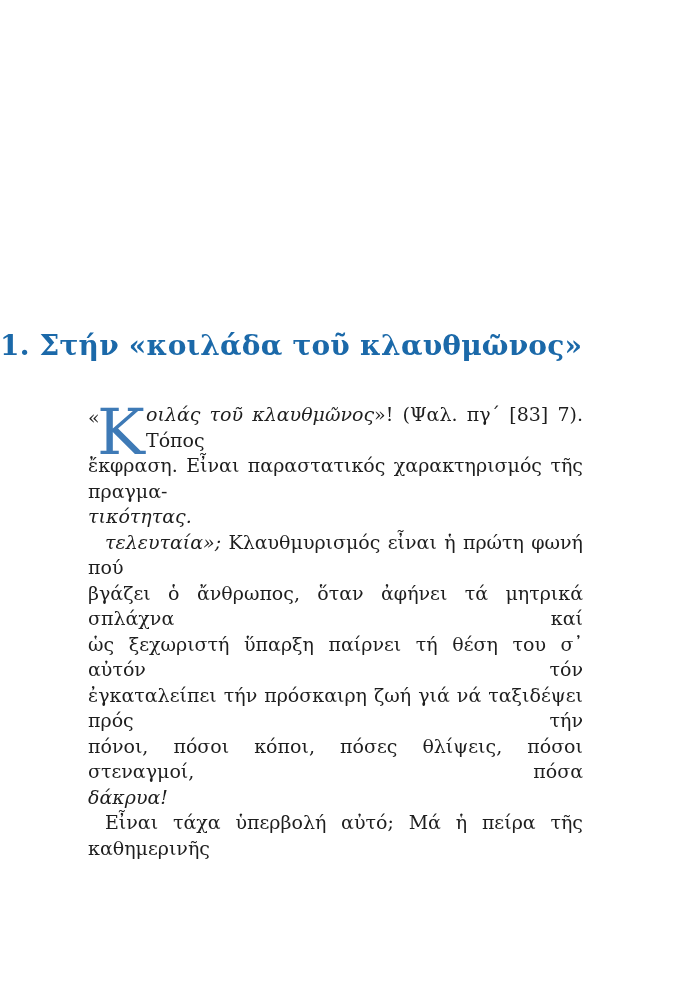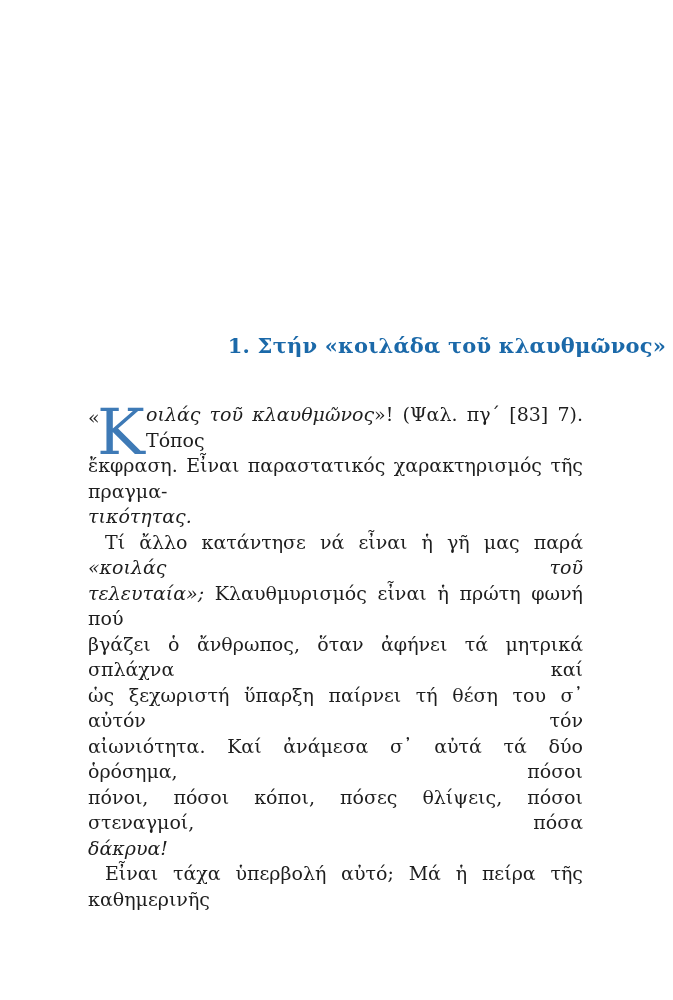--- a/index.html
+++ b/index.html
@@ -9,22 +9,22 @@
     height: 1000px;
     margin: 0 auto;
     background: #ffffff;
     font-family: "DejaVu Serif", "Liberation Serif", serif;
     overflow: hidden;
     box-sizing: border-box;
   }
   .chapter-title {
     margin: 0 7px 42px 0;
     padding-top: 332px;
-    text-align: right;
-    font-size: 21px;
+    text-align: left;
+    font-size: 28px;
     font-weight: bold;
     line-height: 28px;
     letter-spacing: 0.2px;
   }
   .body-text {
     width: 495px;
     margin-left: 88px;
     font-size: 19px;
   }
   .para { margin: 0; }
@@ -66,25 +66,24 @@
       <div class="para">
         <span class="dropbox">
           <span class="lead-quote">«</span>
           <span class="dropcap" style="color: rgb(62, 122, 182);">Κ</span>
         </span>
         <div class="line"><span class="it">οιλάς τοῦ κλαυθμῶνος</span><span>»! (Ψαλ. πγ´ [83] 7). Τόπος</span></div>
         <div class="line"><span>ἔκφραση. Εἶναι παραστατικός χαρακτηρισμός τῆς πραγμα-</span></div>
         <div class="line last"><span>τικότητας.</span></div>
       </div>
       <div class="para indent">
-        <div class="line"><span>Τί ἄλλο κατάντησε νά εἶναι ἡ γῆ μας παρά </span><span class="it">«κοιλάς τοῦ</span></div>
         <div class="line"><span class="it">τελευταία»;</span><span> Κλαυθμυρισμός εἶναι ἡ πρώτη φωνή πού</span></div>
         <div class="line"><span>βγάζει ὁ ἄνθρωπος, ὅταν ἀφήνει τά μητρικά σπλάχνα καί</span></div>
         <div class="line"><span>ὡς ξεχωριστή ὕπαρξη παίρνει τή θέση του σ᾽ αὐτόν τόν</span></div>
-        <div class="line"><span>αἰωνιότητα. Καί ἀνάμεσα σ᾽ αὐτά τά δύο ὁρόσημα, πόσοι</span></div>
+        <div class="line"><span>ἐγκαταλείπει τήν πρόσκαιρη ζωή γιά νά ταξιδέψει πρός τήν</span></div>
         <div class="line"><span>πόνοι, πόσοι κόποι, πόσες θλίψεις, πόσοι στεναγμοί, πόσα</span></div>
         <div class="line last"><span>δάκρυα!</span></div>
       </div>
       <div class="para indent">
         <div class="line"><span>Εἶναι τάχα ὑπερβολή αὐτό; Μά ἡ πείρα τῆς καθημερινῆς</span></div>
       </div>
     </div>
 </div>
 
 </body></html>

